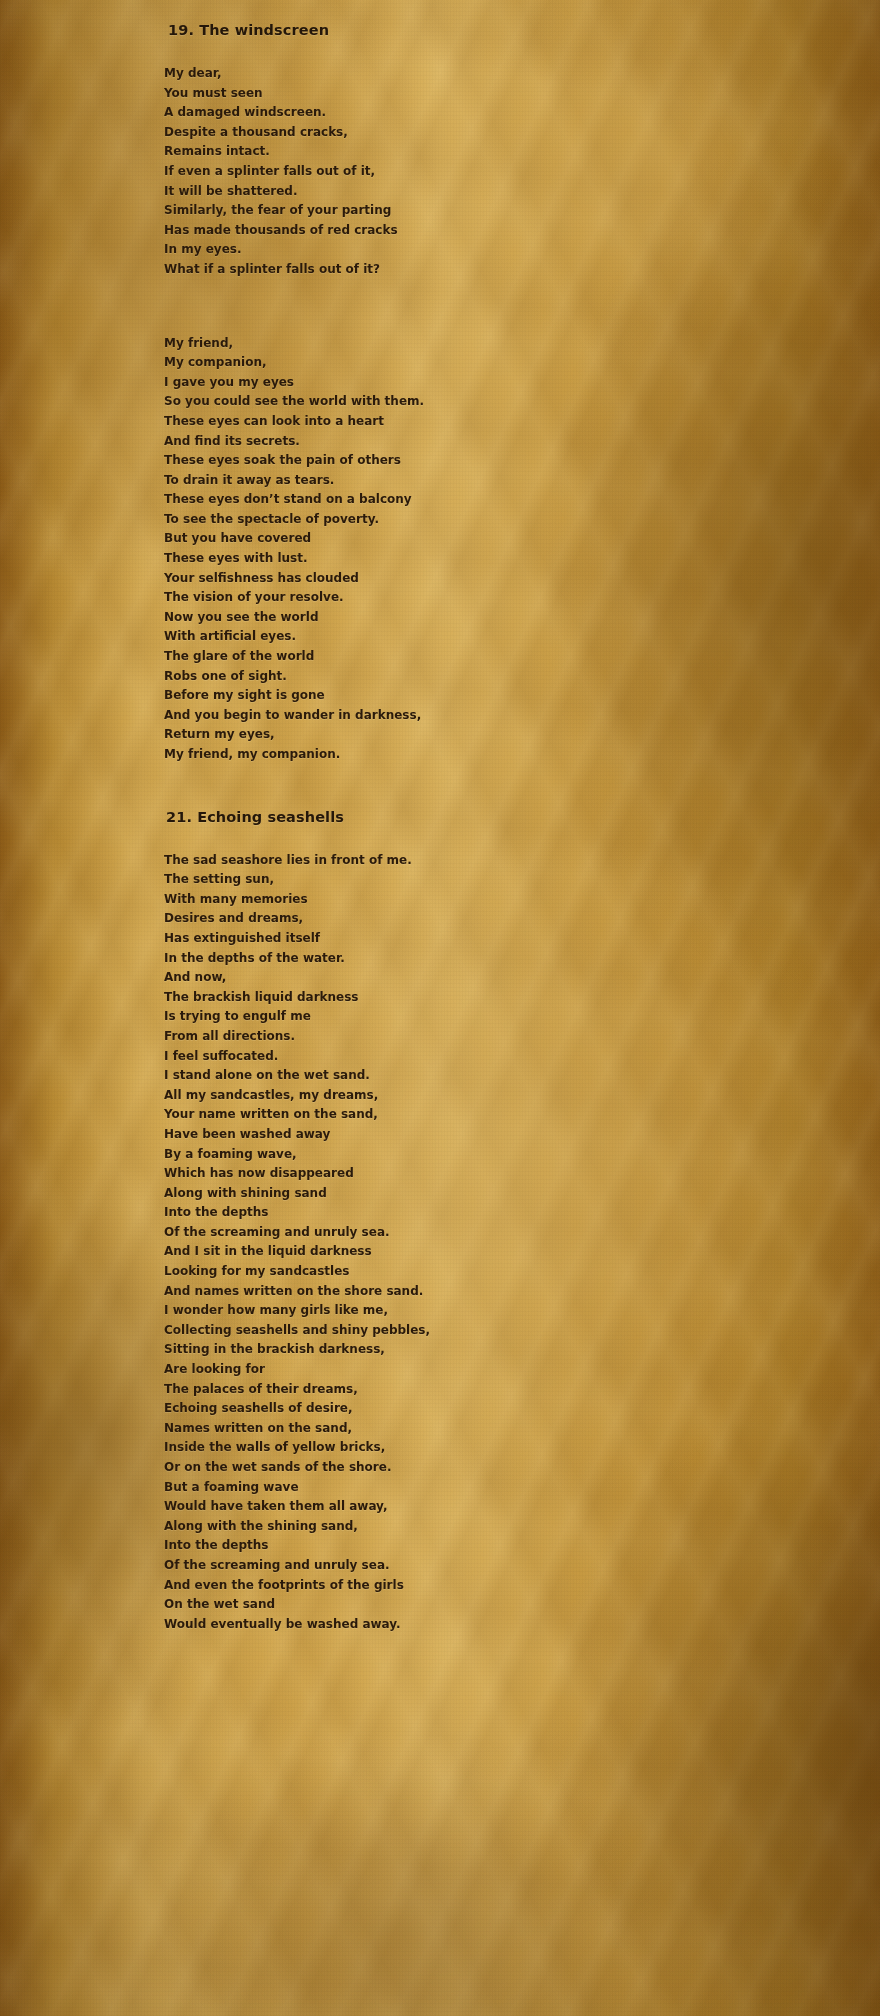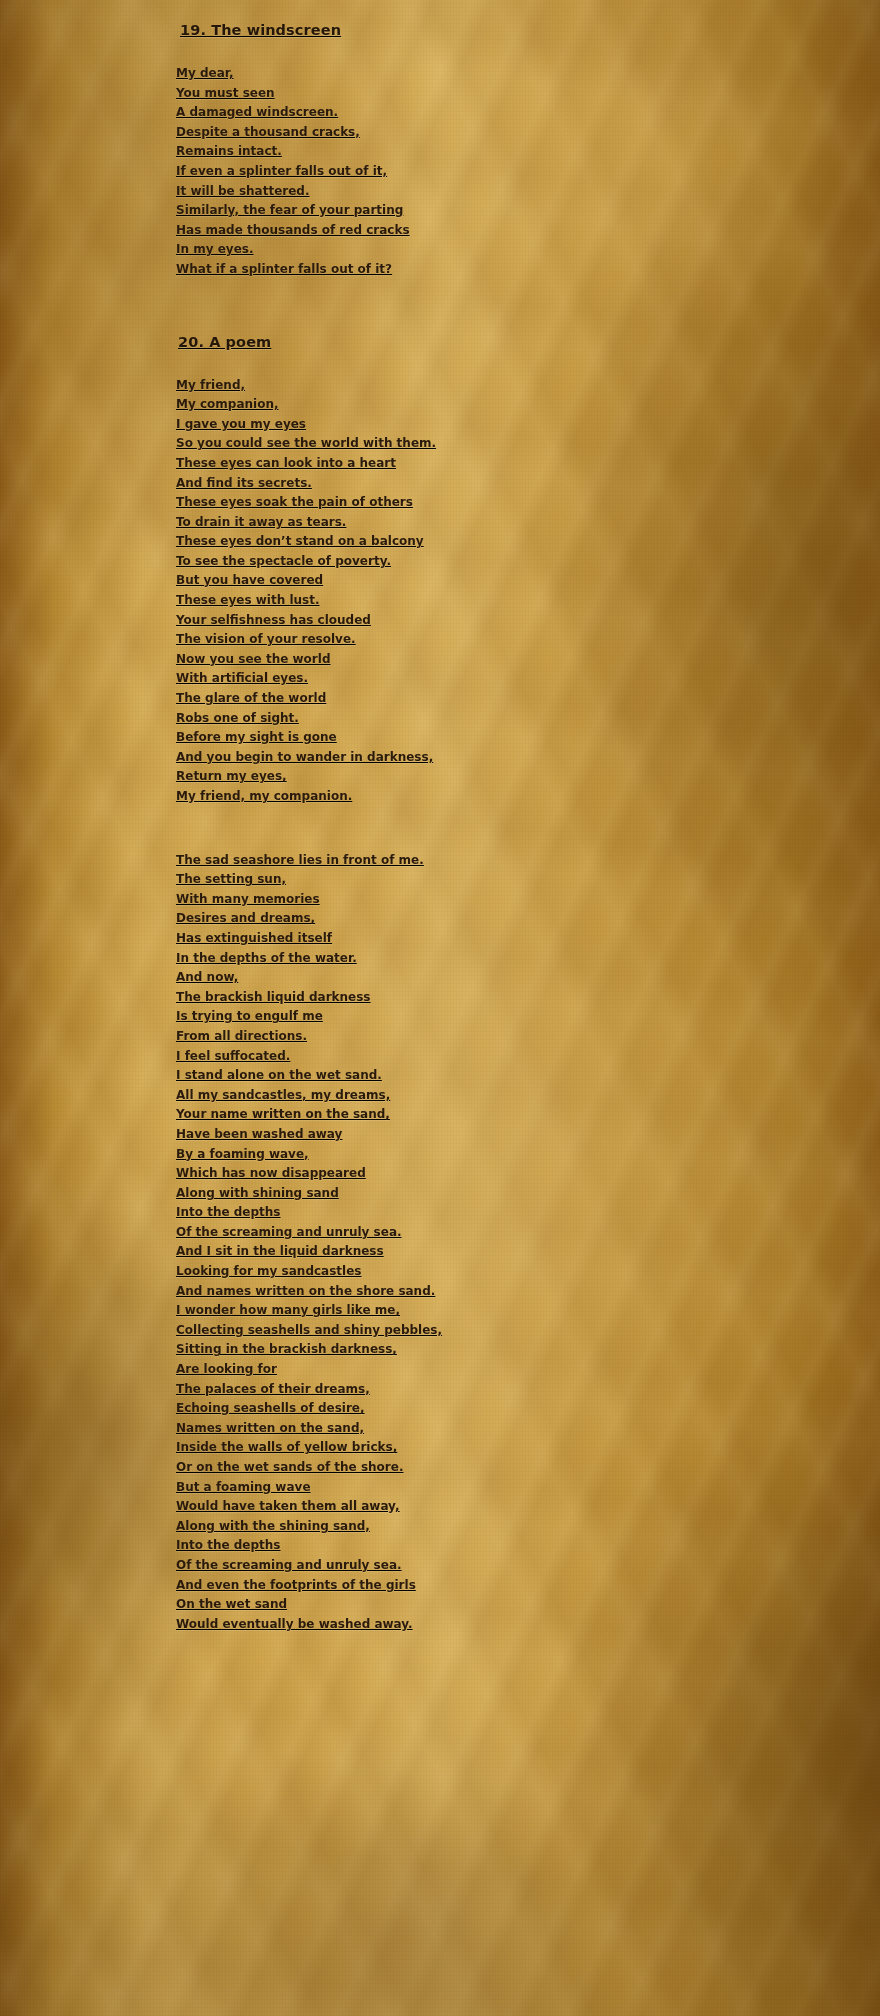--- a/index.html
+++ b/index.html
@@ -74,25 +74,24 @@
     position: absolute;
     inset: 0;
     pointer-events: none;
     background:
       radial-gradient(ellipse 120% 80% at 50% 45%, rgba(0,0,0,0) 52%, rgba(60,34,4,0.38) 100%);
   }
 
   
   .content {
     position: absolute;
-    left: 180px;
+    left: 168px;
     top: 22px;
     width: 560px;
     z-index: 3;
-    text-decoration: underline;
   }
   .poem {
     margin: 0 0 0 0;
   }
   .poem-title {
     font-size: 14.5px;
     font-weight: bold;
     color: #24170a;
     letter-spacing: .1px;
     margin: 0 0 26px 0;
@@ -133,21 +132,20 @@
 It will be shattered.
 Similarly, the fear of your parting
 Has made thousands of red cracks
 In my eyes.
 What if a splinter falls out of it?</p>
     </section>
 
     <div class="gap-20"></div>
 
     <section class="poem poem-2">
-      <h2 class="poem-title">20. A poem</h2>
       <p class="poem-body">My friend,
 My companion,
 I gave you my eyes
 So you could see the world with them.
 These eyes can look into a heart
 And find its secrets.
 These eyes soak the pain of others
 To drain it away as tears.
 These eyes don’t stand on a balcony
 To see the spectacle of poverty.
@@ -161,20 +159,21 @@
 Robs one of sight.
 Before my sight is gone
 And you begin to wander in darkness,
 Return my eyes,
 My friend, my companion.</p>
     </section>
 
     <div class="gap-21"></div>
 
     <section class="poem poem-3">
+      <h2 class="poem-title">21. Echoing seashells</h2>
       <p class="poem-body">The sad seashore lies in front of me.
 The setting sun,
 With many memories
 Desires and dreams,
 Has extinguished itself
 In the depths of the water.
 And now,
 The brackish liquid darkness
 Is trying to engulf me
 From all directions.

